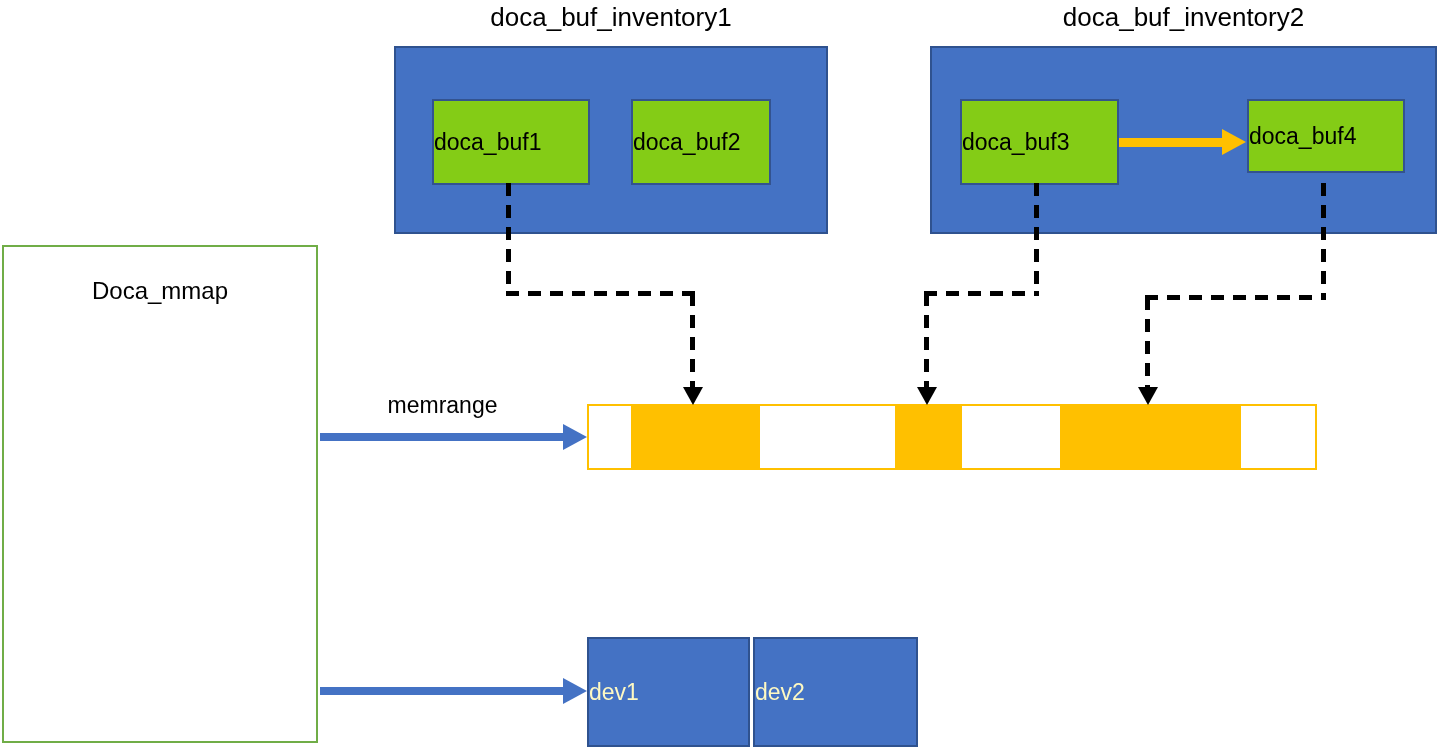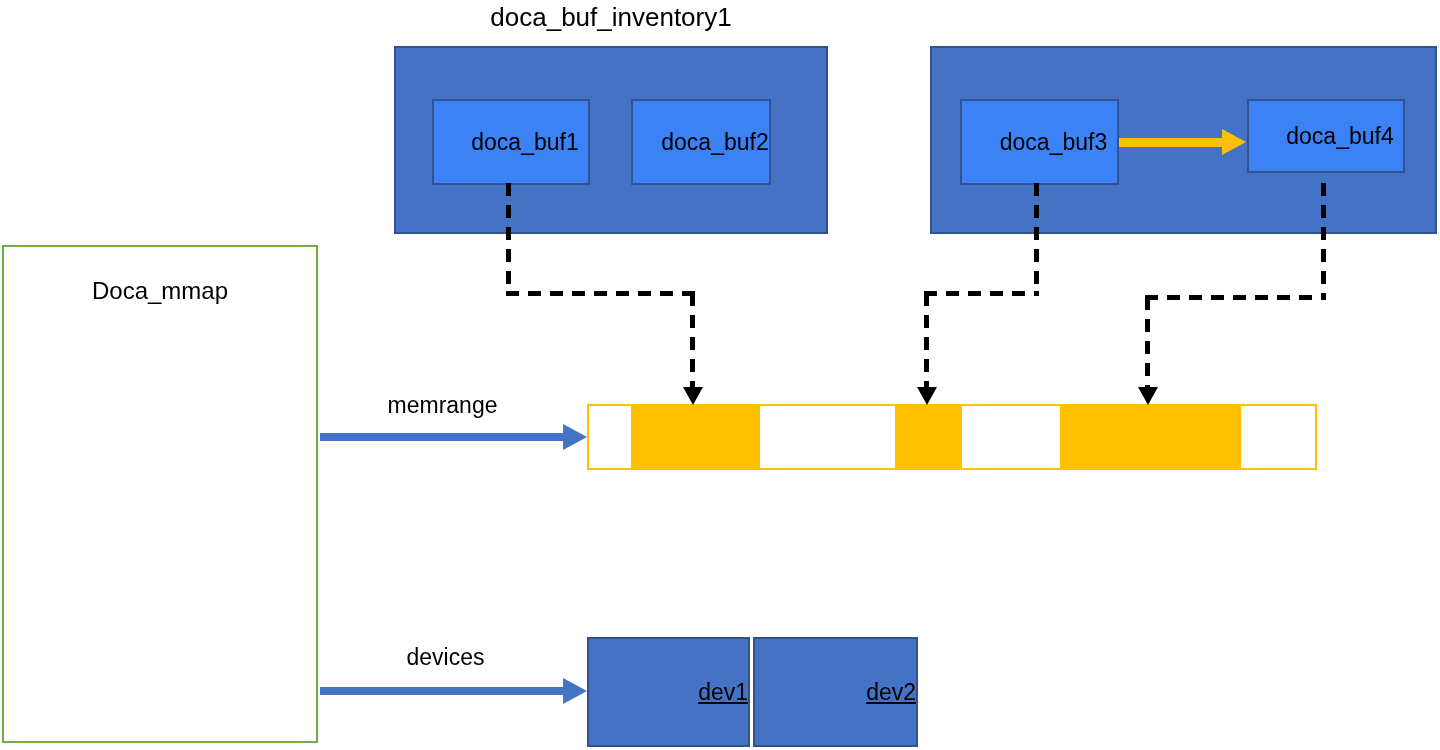--- a/index.html
+++ b/index.html
@@ -12,23 +12,22 @@
   }
   html,body{margin:0;padding:0;background:#fff;}
   #canvas{
     position:relative;width:1440px;height:750px;background:#ffffff;
     font-family:"Liberation Sans", sans-serif;color:#000;overflow:hidden;
   }
   .abs{position:absolute;box-sizing:border-box;}
   .title{font-size:26px;text-align:center;white-space:nowrap;}
   .inv-box{background:var(--inventory-fill);border:2px solid var(--inventory-border);}
   .buf-box{
-    background:#3b82f6;border:2px solid #33538f;display:flex;align-items:center;justify-content:center;
+    background:#84cc16;border:2px solid #33538f;display:flex;align-items:center;
     font-size:23px;
-    padding-left:28px;
   }
   .mmap-box{background:#fff;border:2px solid var(--mmap-border);}
   .mmap-label{width:100%;text-align:center;margin-top:30px;font-size:24px;}
   .flow-label{font-size:23px;text-align:center;}
   .shaft-blue{background:var(--arrow-blue);}
   .head-blue{
     width:0;height:0;border-top:13px solid transparent;border-bottom:13px solid transparent;
     border-left:24px solid var(--arrow-blue);
   }
   .shaft-gold{background:var(--mapped);}
@@ -43,29 +42,30 @@
     border-top:18px solid var(--dash-black);
   }
   .memrange-bar{
     border:2px solid var(--mapped);background:#fff;display:flex;flex-direction:row;align-items:stretch;
   }
   .seg{height:100%;flex:0 0 auto;}
   .seg.mapped{background:var(--mapped);}
   .seg.unmapped{background:#ffffff;}
   .dev-box{
     background:var(--inventory-fill);border:2px solid var(--inventory-border);
-    display:flex;align-items:center;justify-content:flex-end;color:#000000;font-size:23px;text-decoration:underline;
+    display:flex;align-items:center;justify-content:flex-start;color:#fef9c3;font-size:23px;
   }
 </style>
 </head>
 <body>
 
 <div id="canvas">
 
   <div class="abs title" style="left:394px;top:2px;width:434px;">doca_buf_inventory1</div>
+  <div class="abs title" style="left:930px;top:2px;width:507px;">doca_buf_inventory2</div>
 
   <div class="abs inv-box" style="left:394px;top:46px;width:434px;height:188px;">
     <div class="abs buf-box" style="left:36px;top:51px;width:158px;height:86px;">
       <span>doca_buf1</span>
     </div>
     <div class="abs buf-box" style="left:235px;top:51px;width:140px;height:86px;">
       <span>doca_buf2</span>
     </div>
   </div>
 
@@ -107,21 +107,20 @@
   <div class="abs dash-v" style="left:1034px;top:183px;height:110px;"></div>
   <div class="abs dash-h" style="left:924px;top:291px;width:115px;"></div>
   <div class="abs dash-v" style="left:924px;top:293px;height:94px;"></div>
   <div class="abs head-down" style="left:917px;top:387px;"></div>
 
   <div class="abs dash-v" style="left:1321px;top:183px;height:114px;"></div>
   <div class="abs dash-h" style="left:1145px;top:295px;width:181px;"></div>
   <div class="abs dash-v" style="left:1145px;top:297px;height:90px;"></div>
   <div class="abs head-down" style="left:1138px;top:387px;"></div>
 
-  <div class="abs flow-label" style="left:323px;top:644px;width:245px;">devices</div>
   <div class="abs shaft-blue" style="left:320px;top:687px;width:243px;height:8px;"></div>
   <div class="abs head-blue" style="left:563px;top:678px;"></div>
 
   <div class="abs dev-box" style="left:587px;top:637px;width:163px;height:110px;">
     <span>dev1</span>
   </div>
   <div class="abs dev-box" style="left:753px;top:637px;width:165px;height:110px;">
     <span>dev2</span>
   </div>
 

